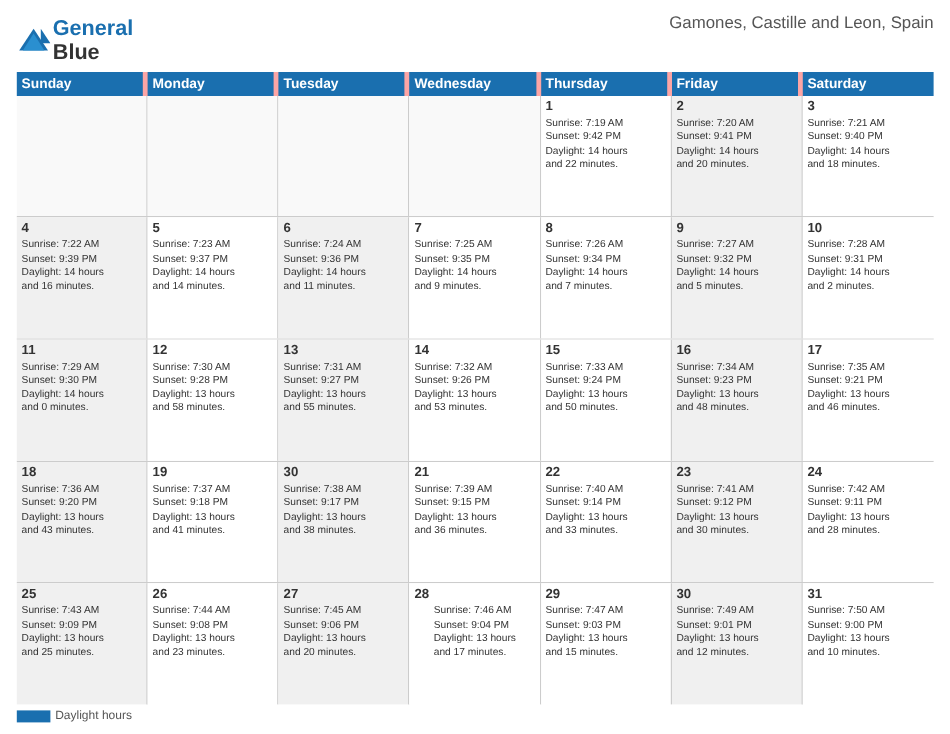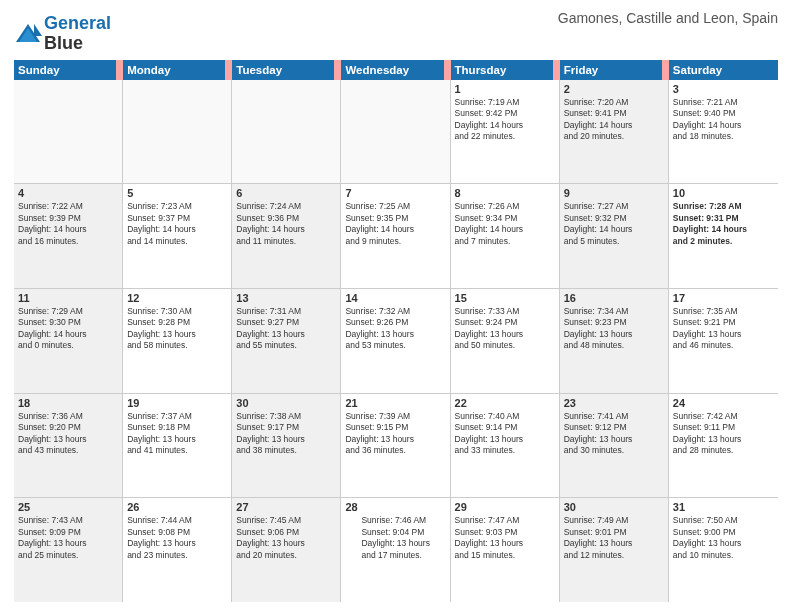--- a/index.html
+++ b/index.html
@@ -61,21 +61,21 @@
       display: grid;
       grid-template-columns: repeat(7, 1fr);
       background: #1a6faf;
     }
     .cal-header-cell {
       color: #fff;
       font-size: 11.5px;
       font-weight: bold;
       padding: 4px 4px;
       text-align: left;
-      border-right: 7px solid #fca5a5;
+      border-right: 4px solid #fca5a5;
     }
     .cal-header-cell:last-child { border-right: none; }
     .cal-body {
       flex: 1;
       display: flex;
       flex-direction: column;
     }
     .cal-row {
       display: grid;
       grid-template-columns: repeat(7, 1fr);
@@ -220,21 +220,21 @@
           </div>
           <div class="cal-cell shaded">
             <div class="day-num">9</div>
             <div class="cell-info" style="white-space: pre-line;">Sunrise: 7:27 AM
 Sunset: 9:32 PM
 Daylight: 14 hours
 and 5 minutes.</div>
           </div>
           <div class="cal-cell">
             <div class="day-num">10</div>
-            <div class="cell-info" style="white-space: pre-line; font-weight: bold;">Sunrise: 7:28 AM
+            <div class="cell-info" style="white-space: pre-line;">Sunrise: 7:28 AM
 Sunset: 9:31 PM
 Daylight: 14 hours
 and 2 minutes.</div>
           </div>
         </div>
         <div class="cal-row">
           <div class="cal-cell shaded">
             <div class="day-num">11</div>
             <div class="cell-info" style="white-space: pre-line;">Sunrise: 7:29 AM
 Sunset: 9:30 PM
@@ -382,13 +382,17 @@
             <div class="day-num">31</div>
             <div class="cell-info" style="white-space: pre-line;">Sunrise: 7:50 AM
 Sunset: 9:00 PM
 Daylight: 13 hours
 and 10 minutes.</div>
           </div>
         </div>
       </div>
   </div>
 
+  <div class="footer">
+    <span class="footer-bar"></span>
+    <span>Daylight hours</span>
+  </div>
 </div>
 
 </body></html>

